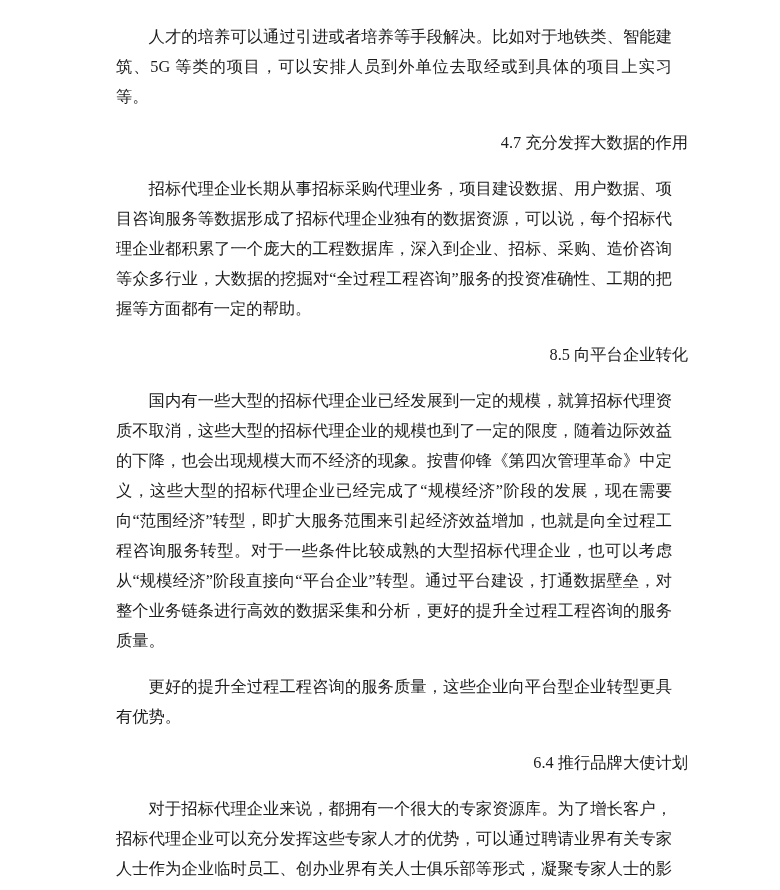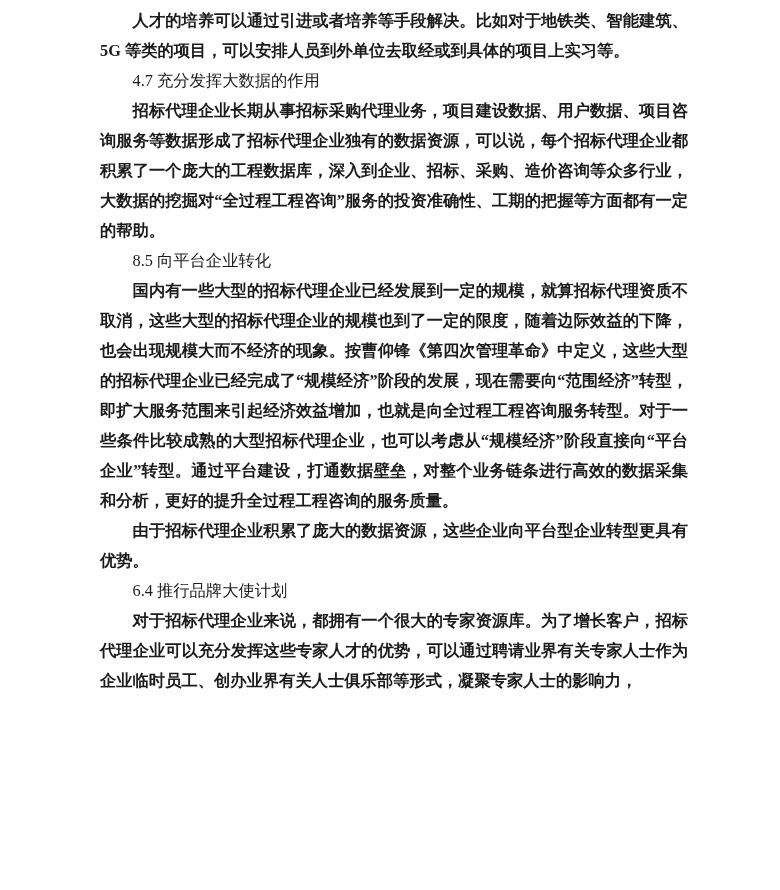--- a/index.html
+++ b/index.html
@@ -17,44 +17,44 @@
     width: 780px;
     height: 890px;
     padding: 6px 92px 0 100px;
     background: #ffffff;
     color: #1b1b1b;
     font-family: "Liberation Serif", "DejaVu Serif", serif;
     font-size: 16.3px;
     line-height: 30px;
   }
   .doc-block {
-    margin: 0;
+    margin: 16px;
     padding: 0;
     text-indent: 2em;
     text-align: justify;
     text-justify: inter-ideograph;
     word-break: break-all;
     overflow-wrap: break-word;
-    font-weight: bold;
+    font-weight: normal;
   }
   .doc-heading {
     margin: 0;
     padding: 0;
     text-indent: 2em;
-    text-align: left;
+    text-align: right;
     font-size: 16.3px;
     line-height: 30px;
     font-weight: normal;
   }
 </style>
 </head>
 <body>
 
 <div class="doc-page">
   <p class="doc-block">人才的培养可以通过引进或者培养等手段解决。比如对于地铁类、智能建筑、5G 等类的项目，可以安排人员到外单位去取经或到具体的项目上实习等。</p>
   <h2 class="doc-heading">4.7 充分发挥大数据的作用</h2>
   <p class="doc-block">招标代理企业长期从事招标采购代理业务，项目建设数据、用户数据、项目咨询服务等数据形成了招标代理企业独有的数据资源，可以说，每个招标代理企业都积累了一个庞大的工程数据库，深入到企业、招标、采购、造价咨询等众多行业，大数据的挖掘对“全过程工程咨询”服务的投资准确性、工期的把握等方面都有一定的帮助。</p>
   <h2 class="doc-heading">8.5 向平台企业转化</h2>
   <p class="doc-block">国内有一些大型的招标代理企业已经发展到一定的规模，就算招标代理资质不取消，这些大型的招标代理企业的规模也到了一定的限度，随着边际效益的下降，也会出现规模大而不经济的现象。按曹仰锋《第四次管理革命》中定义，这些大型的招标代理企业已经完成了“规模经济”阶段的发展，现在需要向“范围经济”转型，即扩大服务范围来引起经济效益增加，也就是向全过程工程咨询服务转型。对于一些条件比较成熟的大型招标代理企业，也可以考虑从“规模经济”阶段直接向“平台企业”转型。通过平台建设，打通数据壁垒，对整个业务链条进行高效的数据采集和分析，更好的提升全过程工程咨询的服务质量。</p>
-  <p class="doc-block">由于招标代理企业积累了庞大的数据资源，这些企业向平台型企业转型更具有优势。</p>
+  <p class="doc-block">更好的提升全过程工程咨询的服务质量，这些企业向平台型企业转型更具有优势。</p>
   <h2 class="doc-heading">6.4 推行品牌大使计划</h2>
   <p class="doc-block">对于招标代理企业来说，都拥有一个很大的专家资源库。为了增长客户，招标代理企业可以充分发挥这些专家人才的优势，可以通过聘请业界有关专家人士作为企业临时员工、创办业界有关人士俱乐部等形式，凝聚专家人士的影响力，</p>
 </div>
 
 </body></html>

